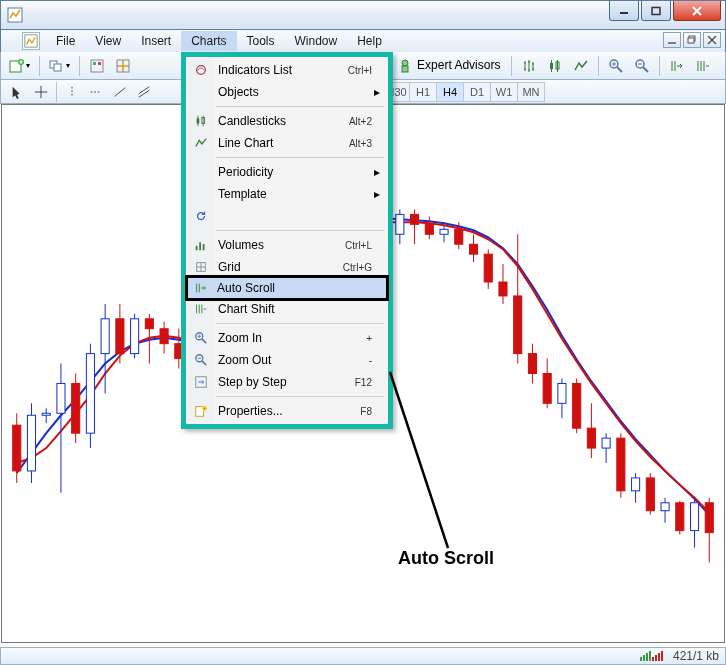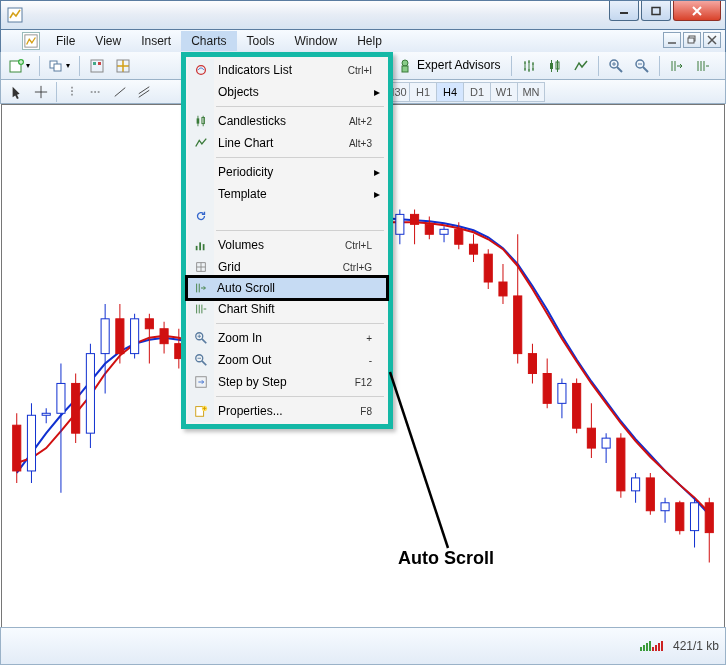--- a/index.html
+++ b/index.html
@@ -27,21 +27,21 @@
 .expert-advisors { display: flex; align-items: flex-start; gap: 4px; padding: 0 6px; }
 
 .timebar { height: 24px; background: linear-gradient(#f8fbfe,#e4edf7); border: 1px solid #9ab2c8; border-top: none; display: flex; align-items: center; padding: 0 4px; gap: 0; }
 .drawtool { width: 24px; height: 20px; display: inline-flex; align-items: center; justify-content: center; cursor: default; }
 .tf-btn { min-width: 28px; height: 20px; border: 1px solid #b8c8d8; background: #eef4fb; display: inline-flex; align-items: center; justify-content: center; font-size: 11px; margin-left: -1px; cursor: default; color: #555; }
 .tf-btn.active { background: #d4e6ff; color: #000; }
 
 .chart-area { position: absolute; left: 1px; right: 1px; top: 104px; bottom: 22px; background: #fff; border: 1px solid #767676; overflow: hidden; }
 .chart-area svg { width: 100%; height: 100%; }
 
-.statusbar { position: absolute; bottom: 0; left: 0; right: 0; height: 38px; background: linear-gradient(#f7fbff,#e3ecf7); border: 1px solid #9ab2c8; display: flex; align-items: center; justify-content: flex-end; padding: 0 6px; font-size: 11px; color: #444; }
+.statusbar { position: absolute; bottom: 0; left: 0; right: 0; height: 18px; background: linear-gradient(#f7fbff,#e3ecf7); border: 1px solid #9ab2c8; display: flex; align-items: center; justify-content: flex-end; padding: 0 6px; font-size: 11px; color: #444; }
 .net-icon { display: inline-flex; gap: 1px; align-items: flex-end; margin-right: 10px; }
 .net-icon span { width: 2px; background: #3a9b3a; }
 .net-icon span.r { background: #c22; }
 
 
 .dropdown { position: absolute; left: 181px; top: 52px; width: 212px; background: #f4f4f4; border: 5px solid #14b8a6; box-shadow: 3px 3px 4px rgba(0,0,0,.25); z-index: 20; padding: 2px; }
 .dd-icon-strip { position: absolute; left: 2px; top: 2px; bottom: 2px; width: 26px; background: #eef2f5; }
 .dd-item { display: flex; align-items: center; height: 22px; position: relative; padding-left: 30px; cursor: default; }
 .dd-item.highlight { background: #c6dbf3; border: 1px solid #7da2ce; margin: -1px; padding-left: 29px; }
 .dd-item.boxed { outline: 3px solid #000; outline-offset: -1px; z-index: 2; }

